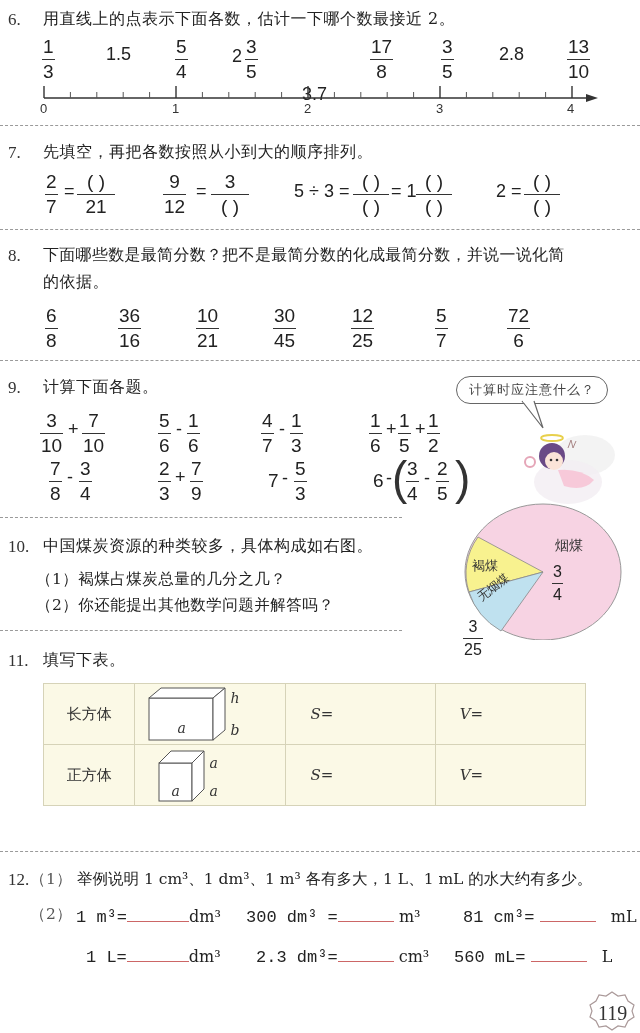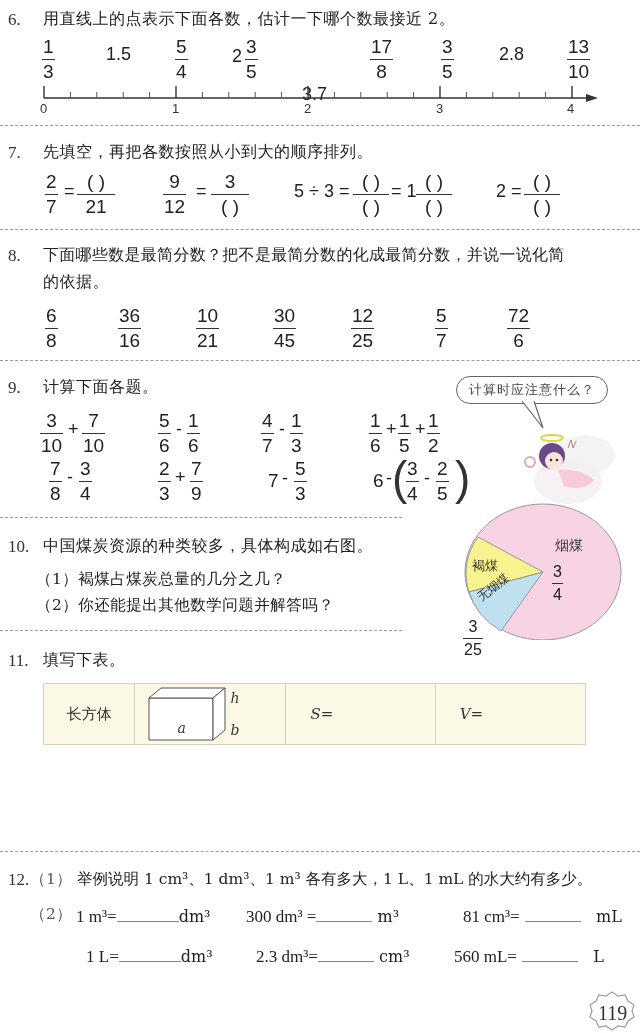--- a/index.html
+++ b/index.html
@@ -6,21 +6,21 @@
   html, body { width: 640px; height: 1033px; overflow: hidden; }
   body {
     background: #ffffff;
     font-family: "DejaVu Serif", "Liberation Serif", serif;
     color: #222;
     position: relative;
   }
   .abs { position: absolute; }
   .qnum { font-family: "Liberation Serif", serif; font-size: 17px; color: #333; }
   .qtext { font-size: 16px; color: #222; letter-spacing: 0.5px; }
-  .sans { font-family: Liberation Serif, serif; }
+  .sans { font-family: Liberation Mono, monospace; }
   .dash {
     position: absolute; left: 0; height: 0;
     border-top: 1px dashed #9a9a9a;
   }
   
   .frac {
     position: absolute;
     display: inline-flex; flex-direction: column; align-items: center;
     font-family: "Liberation Sans", "DejaVu Sans", sans-serif;
     font-size: 19px; line-height: 22px; color: #222;
@@ -376,20 +376,37 @@
           <path d="M78,14 L90,4 L90,46 L78,56 Z"></path>
         </g>
       </svg>
       <span class="abs italic" style="left:95px;top:6px;font-size:14px;">h</span>
       <span class="abs italic" style="left:42px;top:36px;font-size:14px;">a</span>
       <span class="abs italic" style="left:95px;top:38px;font-size:14px;">b</span>
     </td>
     <td class="expr">S=</td>
     <td class="expr">V=</td>
   </tr>
+  <tr style="height:60px;">
+    <td>正方体</td>
+    <td style="position:relative;">
+      <svg width="150" height="60" style="display:block;">
+        <g fill="#fff" stroke="#555" stroke-width="1">
+          <rect x="24" y="18" width="33" height="38"></rect>
+          <path d="M24,18 L36,6 L69,6 L57,18 Z"></path>
+          <path d="M57,18 L69,6 L69,44 L57,56 Z"></path>
+        </g>
+      </svg>
+      <span class="abs italic" style="left:74px;top:10px;font-size:14px;">a</span>
+      <span class="abs italic" style="left:36px;top:38px;font-size:14px;">a</span>
+      <span class="abs italic" style="left:74px;top:38px;font-size:14px;">a</span>
+    </td>
+    <td class="expr">S=</td>
+    <td class="expr">V=</td>
+  </tr>
 </tbody>
   </table>
 
 <div class="dash" style="top:851px;width:640px;"></div>
 
 <div class="abs qnum" style="left:8px;top:870px;">12.</div>
 <div class="abs qtext" style="left:30px;top:869px;font-size:15.5px;color:#555;">（1）</div>
 <div class="abs qtext" style="left:77px;top:869px;font-size:15.5px;letter-spacing:0;">举例说明 1 cm³、1 dm³、1 m³ 各有多大，1 L、1 mL 的水大约有多少。</div>
 
 <div class="abs qtext" style="left:30px;top:904px;font-size:15.5px;color:#555;">（2）</div>

